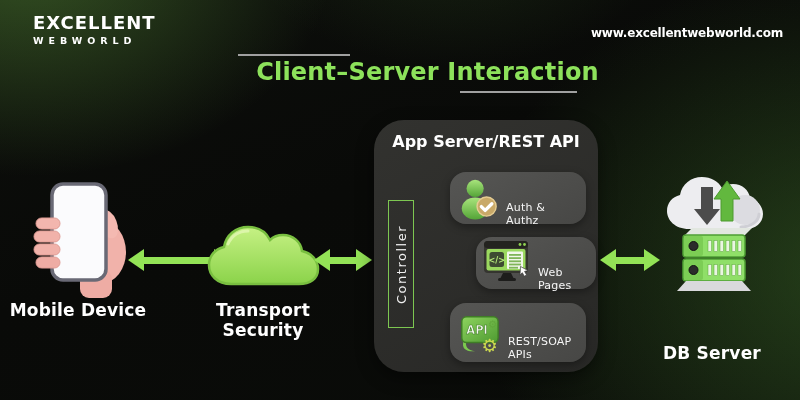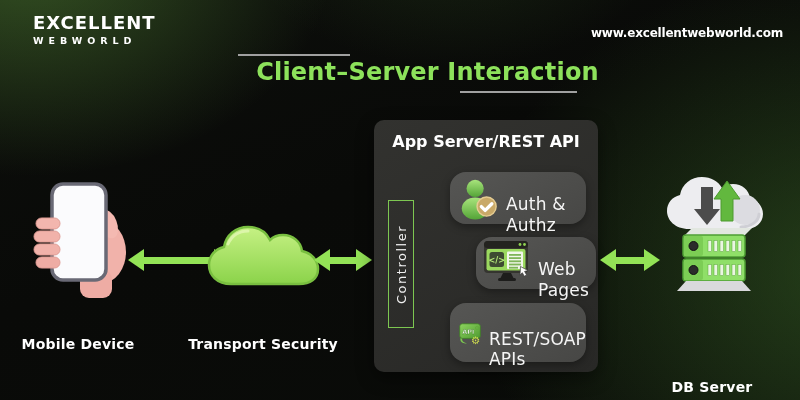--- a/index.html
+++ b/index.html
@@ -18,40 +18,40 @@
   .logo-1{font-size:18px;font-weight:700;letter-spacing:1px;}
   .logo-2{font-size:9.5px;font-weight:600;letter-spacing:5px;margin-top:4px;}
   .site-url{position:absolute;right:40px;top:26px;font-size:12px;font-weight:700;letter-spacing:-.2px;text-align:center;}
   
   .page-title{position:absolute;left:16px;top:58px;width:100%;text-align:center;
     font-size:24px;font-weight:700;color:#8de25b;letter-spacing:.2px;}
   .deco-line{position:absolute;height:2px;background:#a0a0a0;}
   .deco-line.top{left:238px;top:54px;width:112px;}
   .deco-line.bottom{left:460px;top:91px;width:117px;}
   
-  .node-label{position:absolute;font-size:14px;font-weight:700;text-align:center;letter-spacing:.2px;margin-top:36px;}
+  .node-label{position:absolute;font-size:17px;font-weight:700;text-align:center;letter-spacing:.2px;}
   
   .arrow{position:absolute;display:flex;align-items:center;height:22px;}
   .arrow .head-l{width:0;height:0;border-top:11px solid transparent;border-bottom:11px solid transparent;border-right:16px solid #93e356;}
   .arrow .head-r{width:0;height:0;border-top:11px solid transparent;border-bottom:11px solid transparent;border-left:16px solid #93e356;}
   .arrow .shaft{flex:1;height:7px;background:#93e356;}
   
-  .app-box{position:absolute;left:374px;top:120px;width:224px;height:252px;border-radius:10px;
+  .app-box{position:absolute;left:374px;top:120px;width:224px;height:252px;border-radius:30px;
     background:linear-gradient(150deg,#323230,#29292 7 60%,#262624);
     background:linear-gradient(150deg,#32322f,#282826);
     box-shadow:0 6px 18px rgba(0,0,0,.45);}
   .app-box-title{position:absolute;left:0;top:12px;width:100%;text-align:center;font-size:16px;font-weight:700;}
   .controller{position:absolute;left:14px;top:80px;width:24px;height:126px;border:1.5px solid #7dc751;
     display:flex;align-items:center;justify-content:center;}
   .controller span{writing-mode:vertical-rl;transform:rotate(180deg);font-size:13px;letter-spacing:1.5px;color:#f0f0f0;}
   .pill{position:absolute;background:linear-gradient(150deg,#565654,#47474              5);
     background:linear-gradient(150deg,#565654,#474745);
     border-radius:16px;display:flex;align-items:center;gap:7px;padding-left:7px;box-sizing:border-box;
     box-shadow:0 3px 8px rgba(0,0,0,.35);}
-  .pill .txt{font-size:17px;line-height:1.18;color:#f5f5f5;letter-spacing:.2px;margin-top:33px;}
+  .pill .txt{font-size:11px;line-height:1.18;color:#f5f5f5;letter-spacing:.2px;margin-top:33px;}
   .pill .txt span{display:block;}
   .pill-auth{left:76px;top:52px;width:136px;height:52px;}
   .pill-web{left:102px;top:117px;width:120px;height:52px;}
   .pill-api{left:76px;top:183px;width:136px;height:59px;}
   svg{display:block;}
   .illus{position:absolute;}
 </style>
 </head>
 <body>
 

